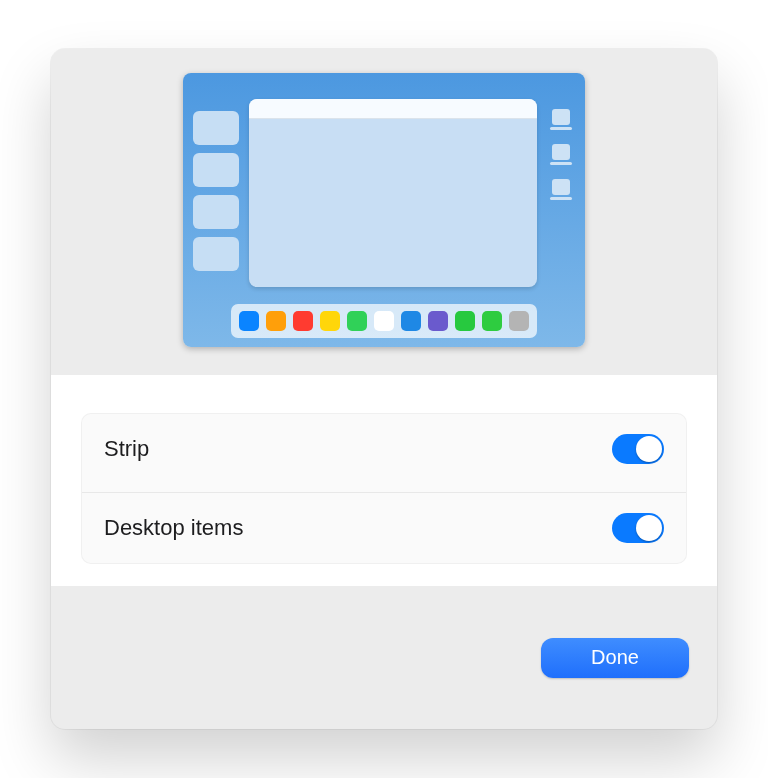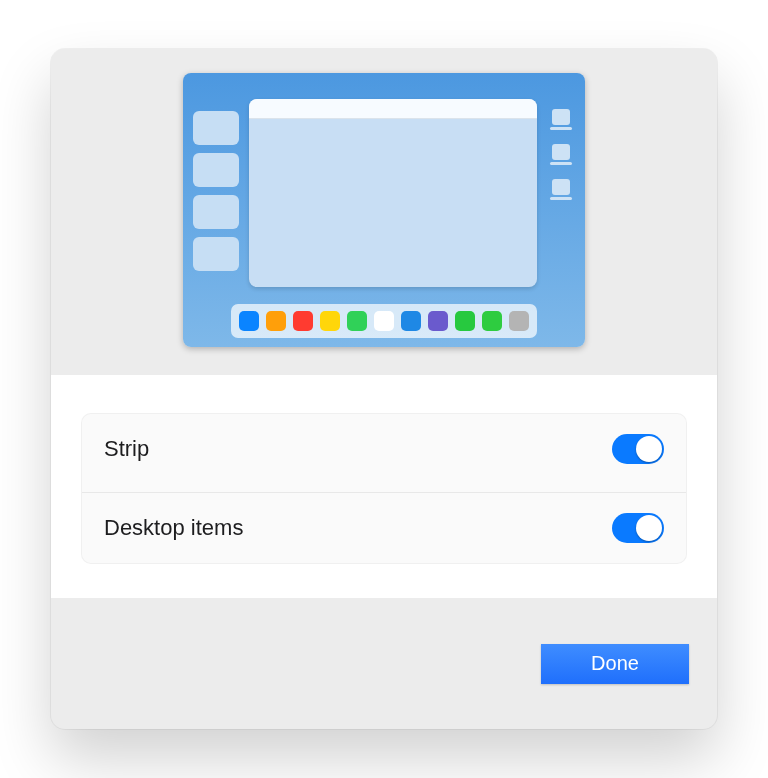--- a/index.html
+++ b/index.html
@@ -109,21 +109,21 @@
       width: 20px; height: 20px; border-radius: 5px;
     }
     .c-blue{background:#0a84ff}.c-orange{background:#ff9f0a}.c-red{background:#ff3b30}
     .c-yellow{background:#ffd60a}.c-green{background:#30d158}.c-white{background:#ffffff}
     .c-blue2{background:#1e88e5}.c-purple{background:#6a5acd}.c-green2{background:#27c93f}
     .c-green3{background:#2ecc40}.c-gray{background:#b4b4b4}
 
     .settings-card {
       margin: 4px 0 0 0;
       background: #ffffff;
-      padding: 38px 30px 34px 30px;
+      padding: 38px 30px 22px 30px;
     }
     .list {
       background: #fafafa;
       border: 1px solid rgba(0,0,0,0.04);
       border-radius: 10px;
       overflow: hidden;
     }
     .row {
       display: flex;
       align-items: center;
@@ -152,21 +152,21 @@
       flex: 1;
       display: flex;
       align-items: center;
       justify-content: flex-end;
       padding: 0 28px;
     }
     .done-button {
       min-width: 148px;
       height: 40px;
       border: none;
-      border-radius: 0;
+      border-radius: 12px;
       background: linear-gradient(#3f8dff, #1f6ffc);
       color: #fff;
       font-size: 20px;
       font-weight: 400;
       cursor: pointer;
       box-shadow: 0 1px 2px rgba(0,0,0,0.2);
     }
   </style>
 </head>
 <body>

